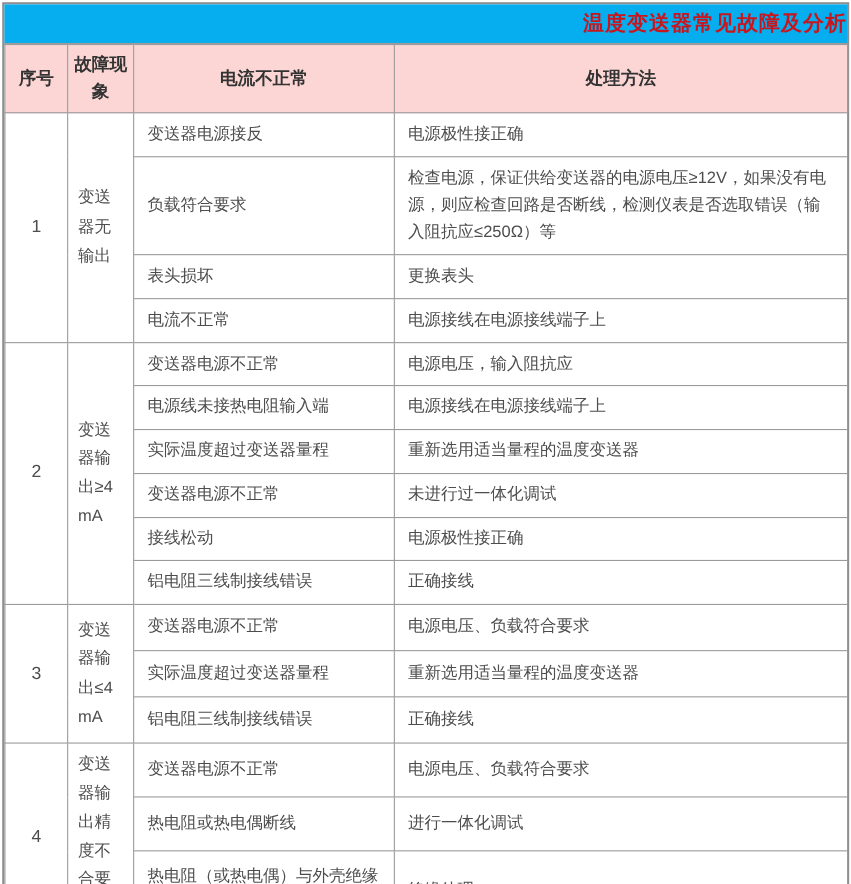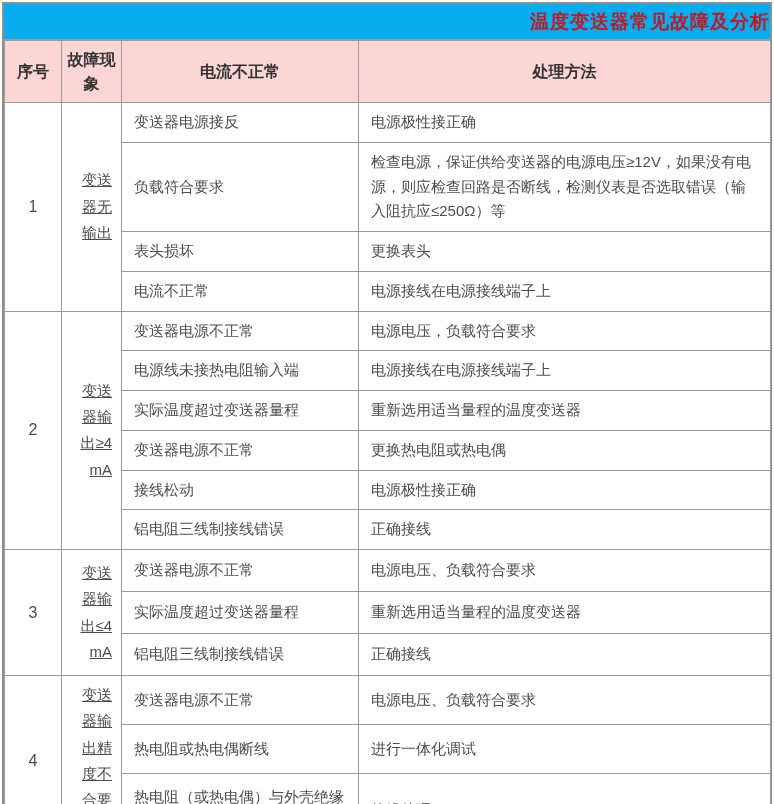--- a/index.html
+++ b/index.html
@@ -60,25 +60,24 @@
     padding:2px;
     word-break:break-all;
     line-height:1.5;
   }
   td.col-no{
     text-align:center;
     font-size:16px;
     padding:2px;
   }
   td.col-phen{
-    text-align:right;
+    text-align:left;
     padding:6px 9px;
     word-break:break-all;
     line-height:1.75;
-    text-decoration:underline;
   }
   td.col-cause,td.col-sol{
     text-align:left;
     padding:7px 12px;
     line-height:1.65;
   }
   tr.g0 td{height:34px;}
   tr.g1 td{height:35px;}
   tr.g2 td{height:42px;}
   tr.g3 td{height:44px;}
@@ -119,33 +118,33 @@
           <td class="col-sol">更换表头</td>
         </tr>
         <tr class="g0">
           <td class="col-cause">电流不正常</td>
           <td class="col-sol">电源接线在电源接线端子上</td>
         </tr>
         <tr class="g1">
           <td rowspan="6" class="col-no">2</td>
           <td rowspan="6" class="col-phen">变送器输出≥4mA</td>
           <td class="col-cause">变送器电源不正常</td>
-          <td class="col-sol">电源电压，负载符合要求</td>
+          <td class="col-sol">电源电压，输入阻抗应</td>
         </tr>
         <tr class="g1">
           <td class="col-cause">电源线未接热电阻输入端</td>
           <td class="col-sol">电源接线在电源接线端子上</td>
         </tr>
         <tr class="g1">
           <td class="col-cause">实际温度超过变送器量程</td>
           <td class="col-sol">重新选用适当量程的温度变送器</td>
         </tr>
         <tr class="g1">
           <td class="col-cause">变送器电源不正常</td>
-          <td class="col-sol">更换热电阻或热电偶</td>
+          <td class="col-sol">未进行过一体化调试</td>
         </tr>
         <tr class="g1">
           <td class="col-cause">接线松动</td>
           <td class="col-sol">电源极性接正确</td>
         </tr>
         <tr class="g1">
           <td class="col-cause">铝电阻三线制接线错误</td>
           <td class="col-sol">正确接线</td>
         </tr>
         <tr class="g2">

